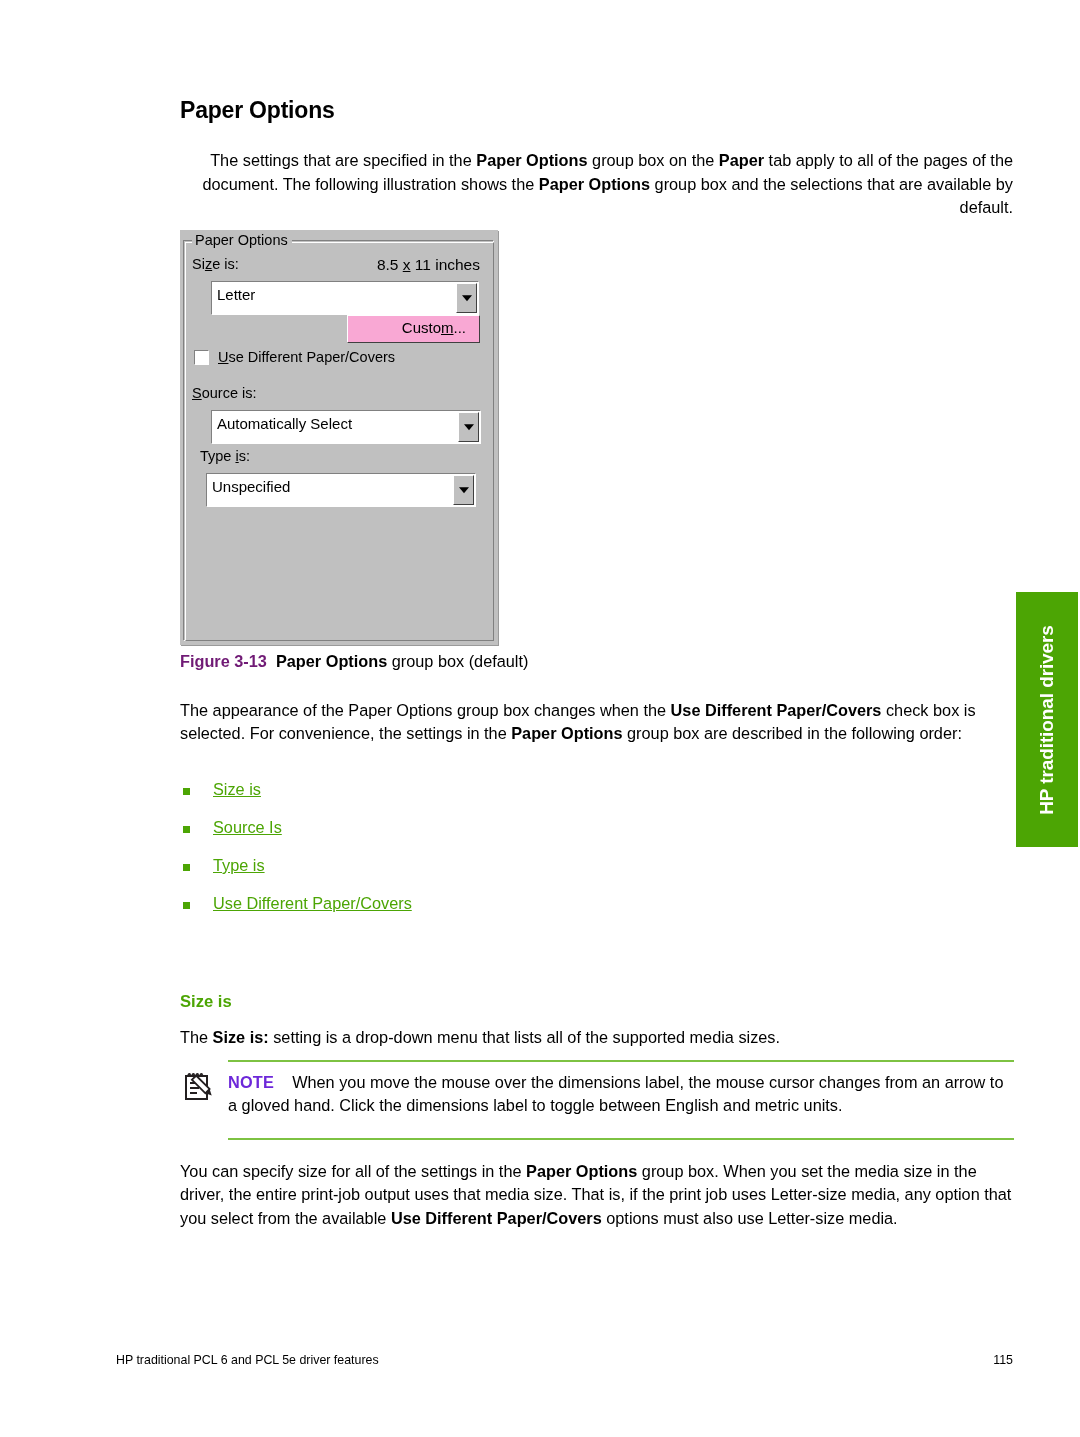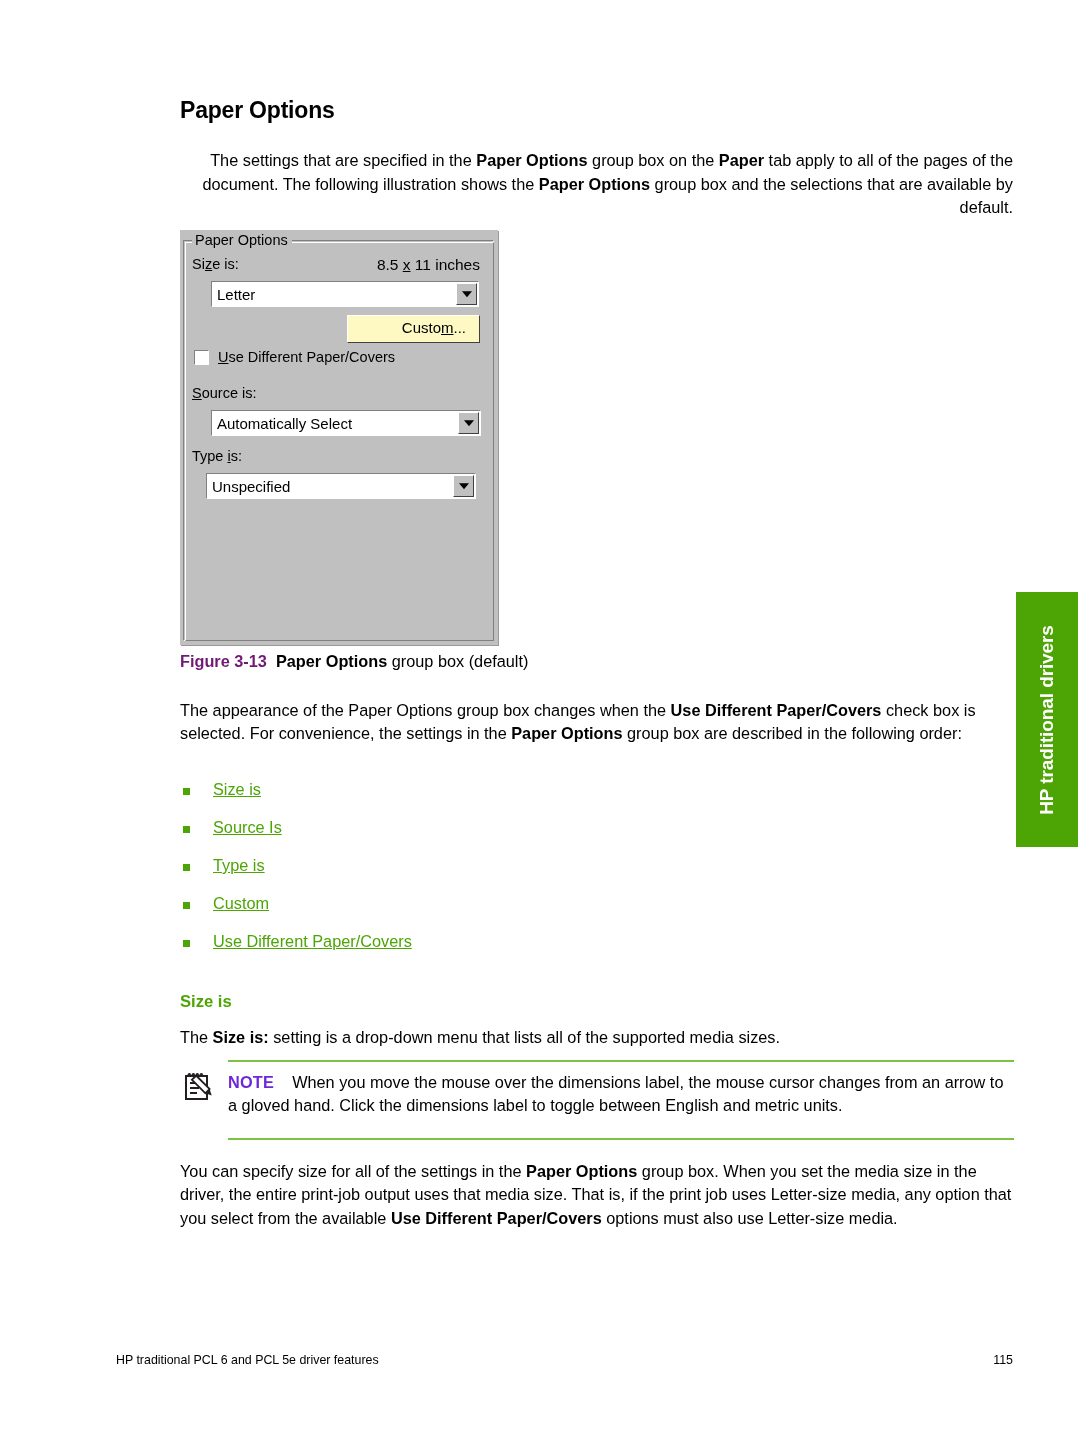--- a/index.html
+++ b/index.html
@@ -107,21 +107,21 @@
     font-size: 15.5px;
     line-height: 18px;
     white-space: nowrap;
     text-align: right;
   }
   .dims u { text-decoration: underline; }
 
   
   .combo {
     position: absolute;
-    height: 26px;
+    height: 34px;
     background: #ffffff;
     border-top: 1.6px solid #808080;
     border-left: 1.6px solid #808080;
     border-right: 1.6px solid #ffffff;
     border-bottom: 1.6px solid #ffffff;
     box-sizing: border-box;
   }
   .combo .val {
     position: absolute;
     left: 5px;
@@ -151,21 +151,21 @@
     transform: translate(-50%, -45%);
     width: 0; height: 0;
     border-left: 5px solid transparent;
     border-right: 5px solid transparent;
     border-top: 6px solid #000000;
   }
 
   
   .pushbtn {
     position: absolute;
-    background: #fef9c3;
+    background: #f9a8d4;
     border-top: 1.6px solid #ffffff;
     border-left: 1.6px solid #ffffff;
     border-right: 1.6px solid #404040;
     border-bottom: 1.6px solid #404040;
     box-sizing: border-box;
     font-size: 15px;
     line-height: 24px;
     text-align: right;
     padding-right: 13px;
     white-space: nowrap;
@@ -348,21 +348,21 @@
 
       <div class="chk-box" style="left:14px; top:120px;"></div>
       <div class="dlg-label" style="left:38px; top:119px;"><u>U</u>se Different Paper/Covers</div>
 
       <div class="dlg-label" style="left:12px; top:155px;"><u>S</u>ource is:</div>
       <div class="combo" style="left:31px; top:180px; width:270px;">
         <div class="val">Automatically Select</div>
         <div class="arrow-btn"></div>
       </div>
 
-      <div class="dlg-label" style="left:12px; top:218px;text-align:right;">Type <u>i</u>s:</div>
+      <div class="dlg-label" style="left:20px; top:218px;text-align:right;">Type <u>i</u>s:</div>
       <div class="combo" style="left:26px; top:243px; width:270px;">
         <div class="val">Unspecified</div>
         <div class="arrow-btn"></div>
       </div>
     </div>
   </div>
 
   <div class="fig-caption">
     <span class="fignum">Figure 3-13</span><span>&nbsp;&nbsp;</span><span class="figbold">Paper Options</span><span> group box (default)</span>
   </div>
@@ -374,24 +374,20 @@
       <span class="link-bullet"></span>
       <span class="link-text">Size is</span>
     </div>
     <div class="link-item">
       <span class="link-bullet"></span>
       <span class="link-text">Source Is</span>
     </div>
     <div class="link-item">
       <span class="link-bullet"></span>
       <span class="link-text">Type is</span>
-    </div>
-    <div class="link-item">
-      <span class="link-bullet"></span>
-      <span class="link-text">Custom</span>
     </div>
     <div class="link-item">
       <span class="link-bullet"></span>
       <span class="link-text">Use Different Paper/Covers</span>
     </div>
   </div>
 
   <div class="sub-head">Size is</div>
 
   <div class="para-abs" style="top:1026px;"><span>The </span><b>Size is:</b><span> setting is a drop-down menu that lists all of the supported media sizes.</span></div>

